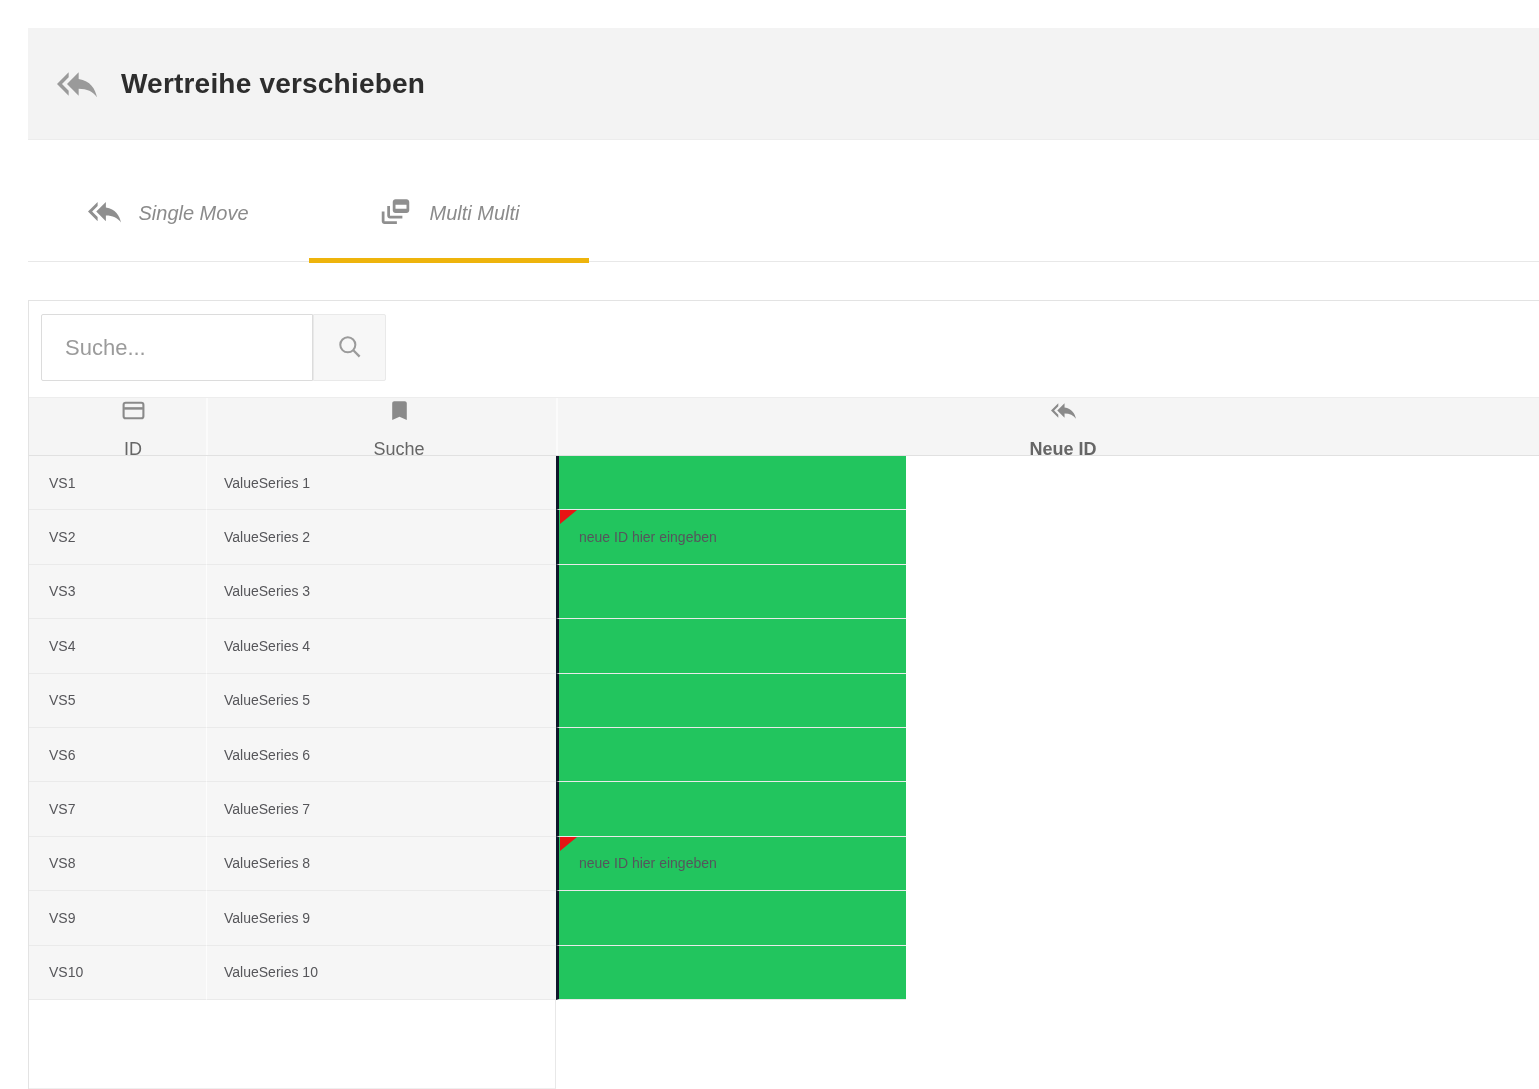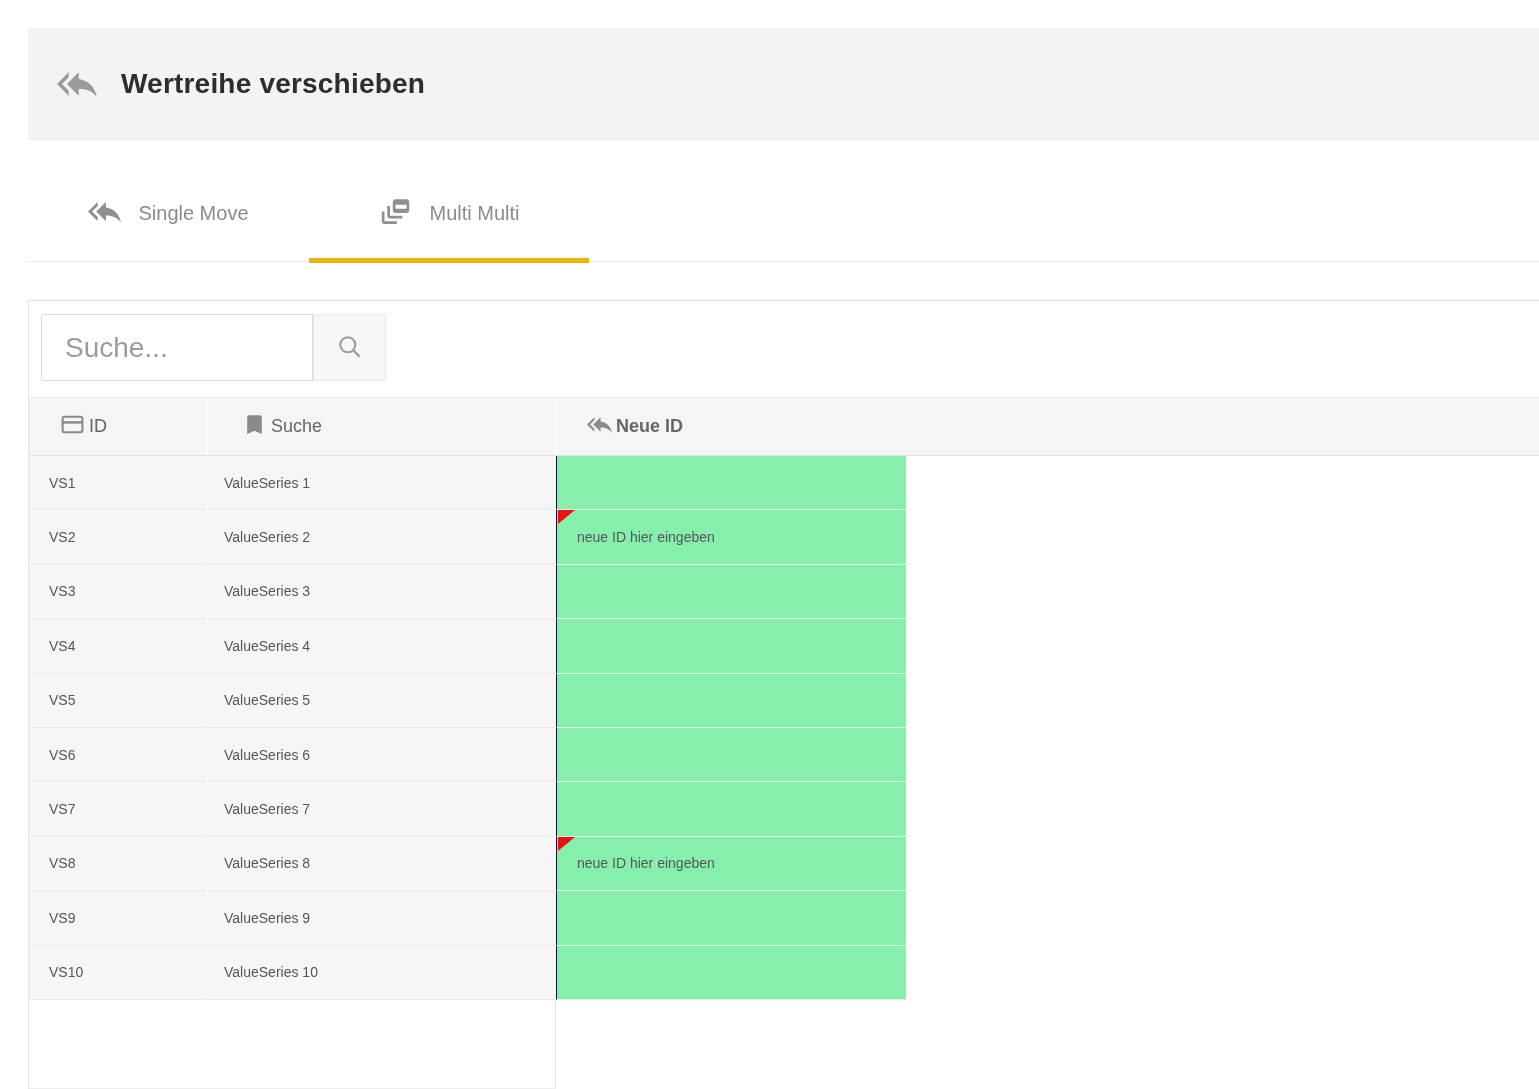--- a/index.html
+++ b/index.html
@@ -16,62 +16,62 @@
   }
   .header-band .back-ic{width:40px;height:40px;flex:none;}
   .page-title{font-size:28px;font-weight:700;color:#2d2d2d;letter-spacing:.2px;}
   
   .tabbar{
     position:absolute;left:28px;top:166px;width:1511px;height:96px;
     border-bottom:1px solid #e8e8e8;display:flex;
   }
   .tab{
     width:281px;height:100%;display:flex;align-items:center;justify-content:center;
-    gap:17px;font-size:20px;color:#8b8b8b;cursor:pointer;position:relative;
+    gap:17px;font-size:20px;color:#8b8b8b;cursor:pointer;position:relative;font-style:italic;
   }
   .tab svg{width:33px;height:33px;flex:none;}
   .tab-indicator{
     position:absolute;left:281px;bottom:-2px;width:280px;height:5px;background:#eeb40c;
   }
   
   .panel{
     position:absolute;left:28px;top:300px;width:1511px;height:789px;
     border-left:1px solid #e3e3e3;border-top:1px solid #e3e3e3;
   }
   .search-row{position:absolute;top:13px;left:12px;display:flex;}
   .search-input{
     width:272px;height:67px;border:1px solid #dcdcdc;border-radius:2px 0 0 2px;
-    padding:0 10px 0 23px;font-size:28px;color:#555;outline:none;
+    padding:0 10px 0 23px;font-size:22px;color:#555;outline:none;
     font-family:"Liberation Sans","DejaVu Sans",sans-serif;background:#fff;
   }
   .search-input::placeholder{color:#9b9b9b;opacity:1;}
   .search-btn{
     width:73px;height:67px;background:#f7f7f7;border:1px solid #e9e9e9;border-radius:0 2px 2px 0;
     display:flex;align-items:center;justify-content:center;cursor:pointer;padding:0;
   }
   .search-btn svg{width:27px;height:27px;}
   
   .thead{
     position:absolute;top:96px;left:0;width:1510px;height:59px;background:#f5f5f5;
     border-top:1px solid #ededed;border-bottom:1px solid #e1e1e1;display:flex;align-items:stretch;
   }
-  .hcell{display:flex;align-items:center;gap:4px;font-size:18px;color:#666;}
+  .hcell{display:flex;align-items:center;gap:11px;font-size:18px;color:#666;flex-direction:column;}
   .hcell svg{width:25px;height:25px;flex:none;}
   .hcell.h-id{width:177px;flex:none;padding-left:31px;}
   .hcell.h-name{width:350px;flex:none;padding-left:34px;border-left:2px solid #fbfbfb;}
   .hcell.h-newid{flex:1;padding-left:29px;border-left:2px solid #fbfbfb;font-weight:bold;}
   
   .tbody{position:absolute;top:155px;left:0;width:877px;}
   .trow{display:flex;height:54.4px;}
   .cell{display:flex;align-items:center;font-size:14px;color:#56565a;border-bottom:1px solid #eaeaea;}
   .c-id{width:177px;flex:none;background:#f6f6f6;padding-left:20px;}
   .c-name{width:350px;flex:none;background:#f6f6f6;padding-left:17px;border-left:1px solid #fdfdfd;}
   .c-newid{
-    width:350px;flex:none;background:#86efac;padding-left:20px;position:relative;
-    border-left:1px solid #0f172a;color:#55565c;cursor:text;
+    width:350px;flex:none;background:#22c55e;padding-left:20px;position:relative;
+    border-left:3px solid #0f172a;color:#55565c;cursor:text;
   }
   .c-newid .marker{position:absolute;top:0;left:1px;display:none;}
   .c-newid.modified .marker{display:block;}
   
   .tbody-tail{
     position:absolute;top:699px;left:0;width:527px;height:89px;
     border-right:1px solid #e8e8e8;border-bottom:1px solid #efefef;
   }
 </style>
 </head>

